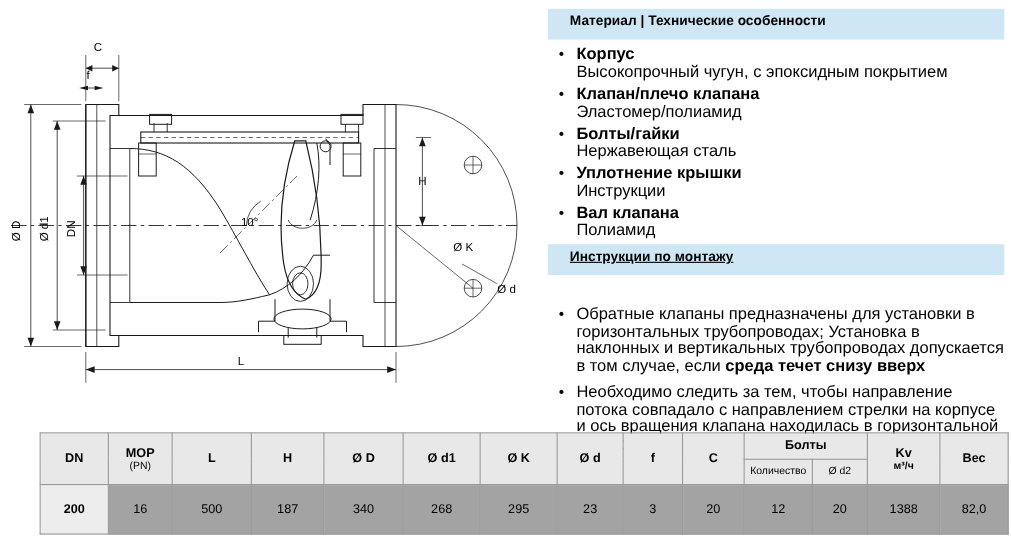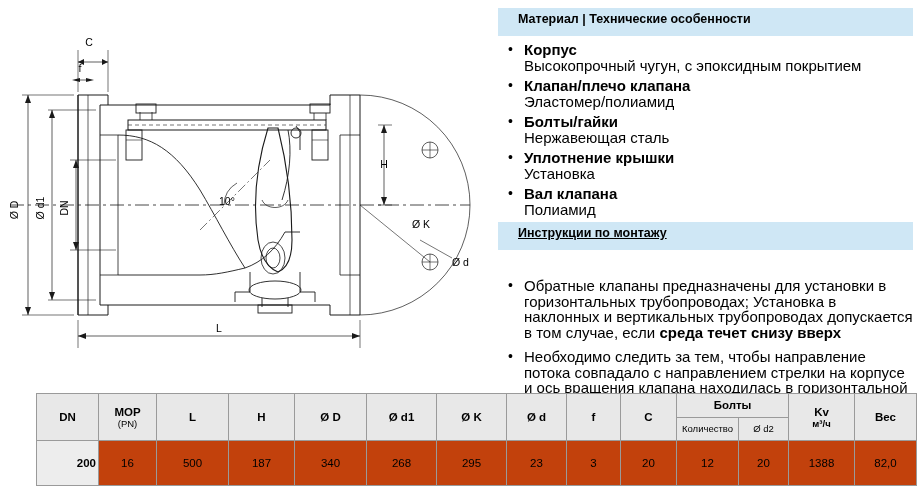--- a/index.html
+++ b/index.html
@@ -119,28 +119,27 @@
     display: block;
     line-height: 11px;
   }
   table.spec thead th .unit {
     font-weight: bold;
     font-size: 9.5px;
     display: block;
     line-height: 11px;
   }
   table.spec tbody td {
-    background: #c2410c;
+    background: #a3a3a3;
     height: 42px;
     padding: 1px 2px;
   }
   table.spec tbody td.first {
     background: #ededed;
     font-weight: bold;
-    text-align: right;
   }
 </style>
 </head>
 <body>
 
 <div class="page">
 
   <div class="drawing">
     <svg width="498" height="385" viewBox="0 0 498 385" xmlns="http://www.w3.org/2000/svg">
       <g stroke="#1a1a1a" fill="none" stroke-width="1">
@@ -275,21 +274,21 @@
       <li>
         <span class="b-title">Клапан/плечо клапана</span>
         <span class="b-sub">Эластомер/полиамид</span>
       </li>
       <li>
         <span class="b-title">Болты/гайки</span>
         <span class="b-sub">Нержавеющая сталь</span>
       </li>
       <li>
         <span class="b-title">Уплотнение крышки</span>
-        <span class="b-sub">Установка</span>
+        <span class="b-sub">Инструкции</span>
       </li>
       <li>
         <span class="b-title">Вал клапана</span>
         <span class="b-sub">Полиамид</span>
       </li>
     </ul>
 
     <div class="section-bar" style="margin-top:4px;text-decoration:underline;">Инструкции по монтажу</div>
 
     <ul class="bullets instr">

